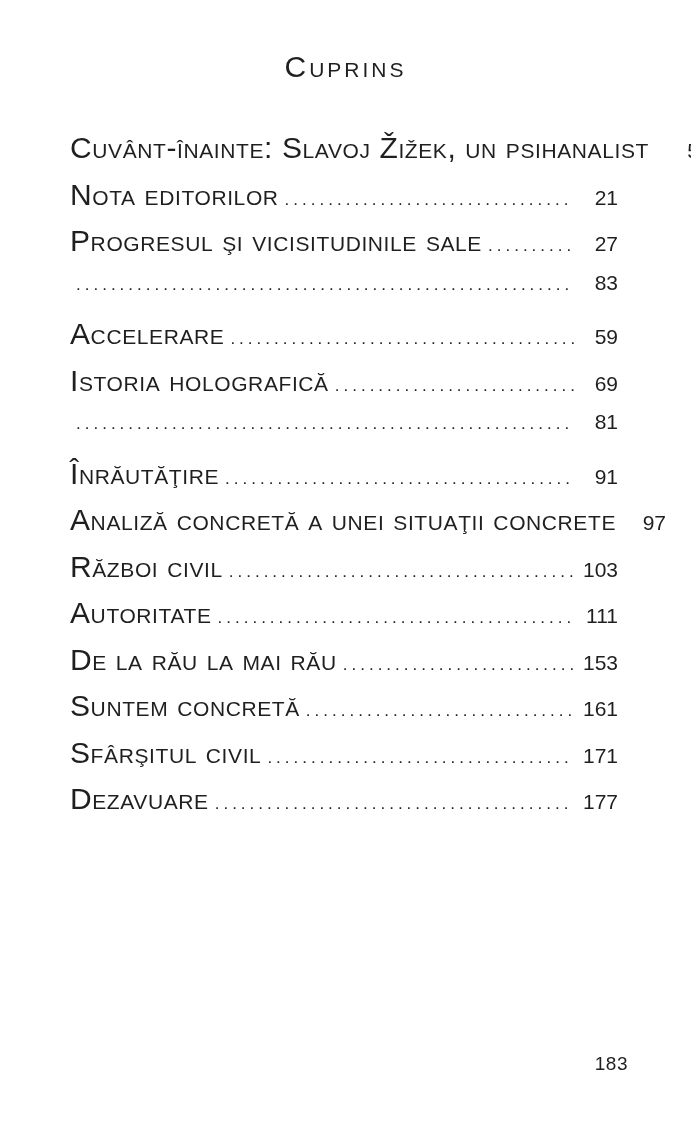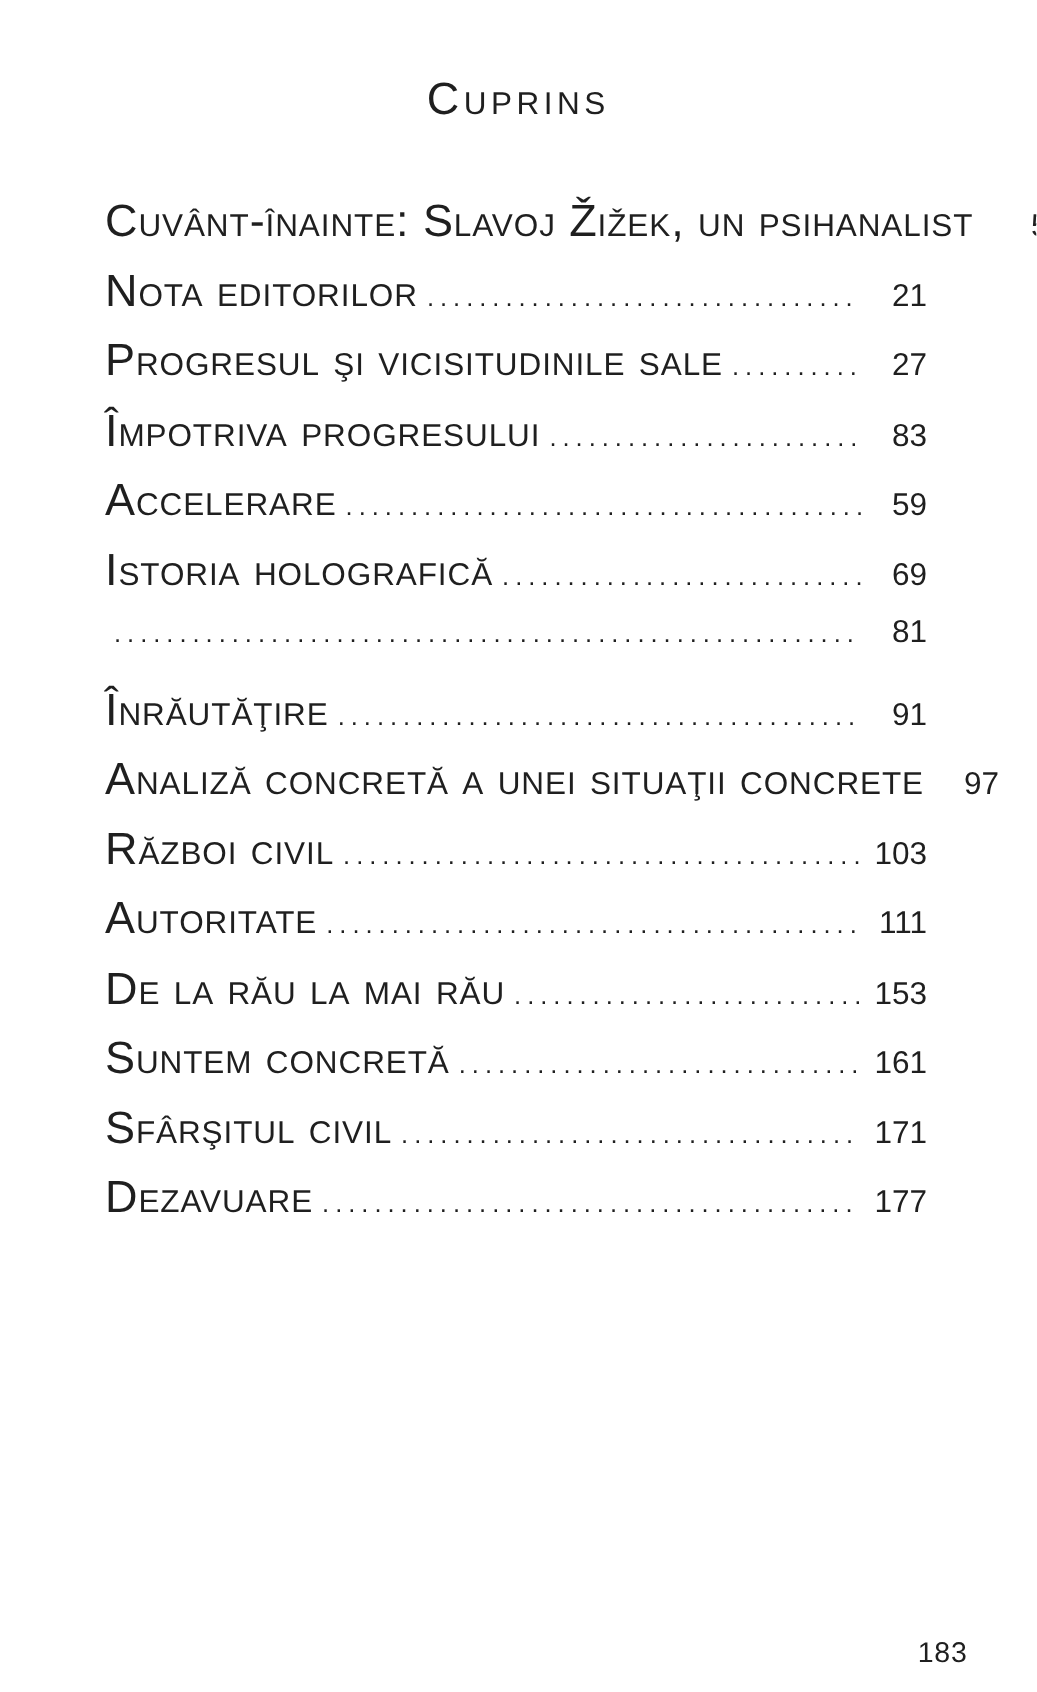--- a/index.html
+++ b/index.html
@@ -64,24 +64,23 @@
   }
   .pnum {
     flex: none;
     min-width: 34px;
     text-align: right;
     font-size: 21px;
   }
   .folio {
     position: absolute;
     top: 1053px;
-    right: 46px;
+    right: 63px;
     font-size: 19px;
     letter-spacing: 0.5px;
-    margin-top: 39px;
   }
 </style>
 </head>
 <body>
 
 <div class="page">
   <h1 class="contents-title">Cuprins</h1>
 
   <div class="toc" id="toc">
       <div class="row">
@@ -93,21 +92,20 @@
         <span class="entry-title">Nota editorilor</span>
         <span class="dots"></span>
         <span class="pnum">21</span>
       </div>
       <div class="row">
         <span class="entry-title">Progresul şi vicisitudinile sale</span>
         <span class="dots"></span>
         <span class="pnum">27</span>
       </div>
       <div class="row">
-        <span class="entry-title">Împotriva progresului</span>
         <span class="dots"></span>
         <span class="pnum">83</span>
       </div>
       <div class="row">
         <span class="entry-title">Accelerare</span>
         <span class="dots"></span>
         <span class="pnum">59</span>
       </div>
       <div class="row">
         <span class="entry-title">Istoria holografică</span>

